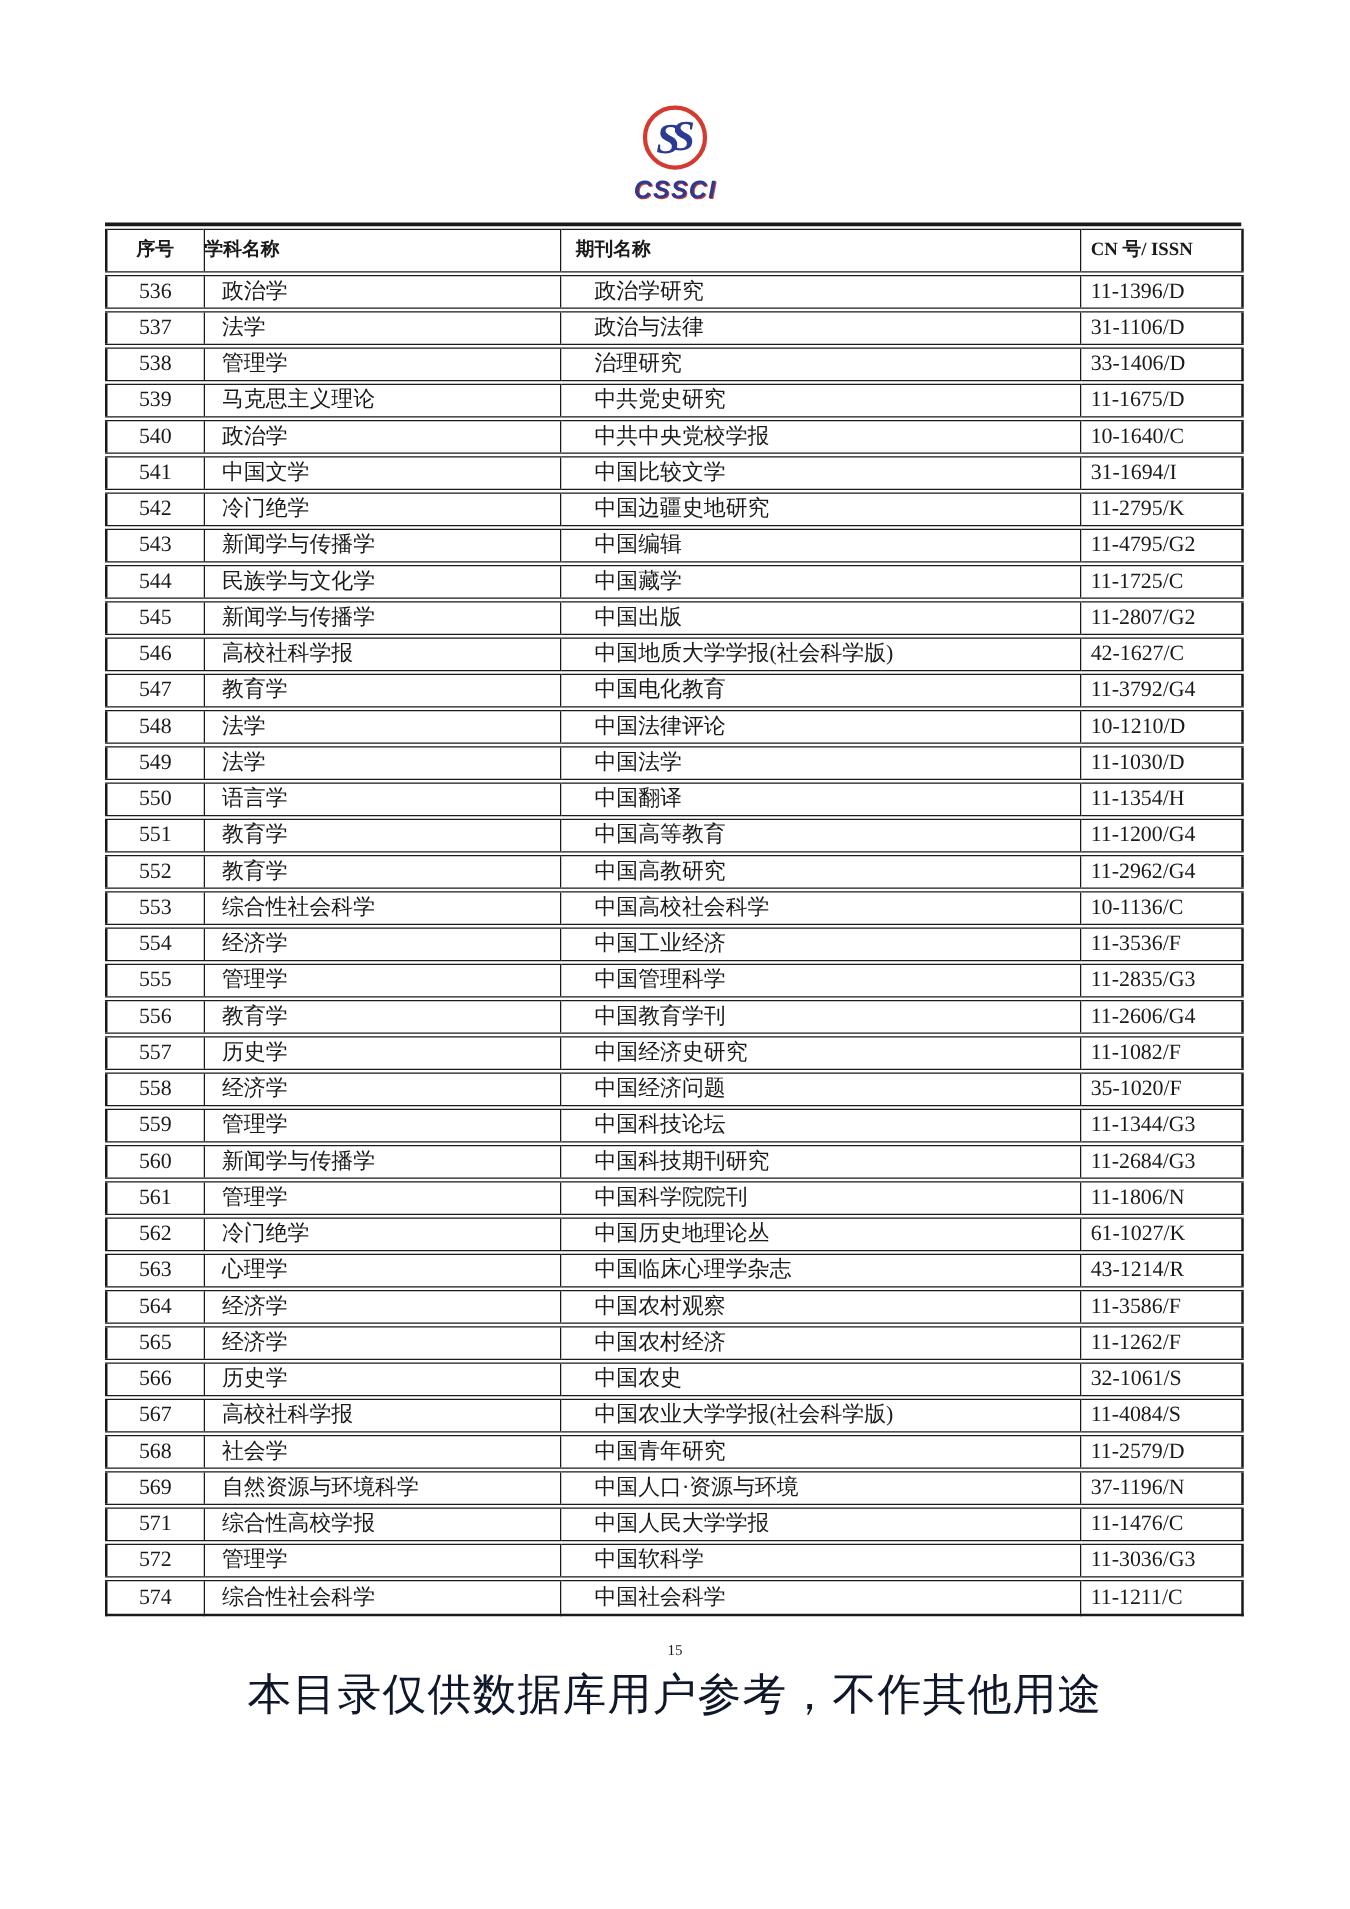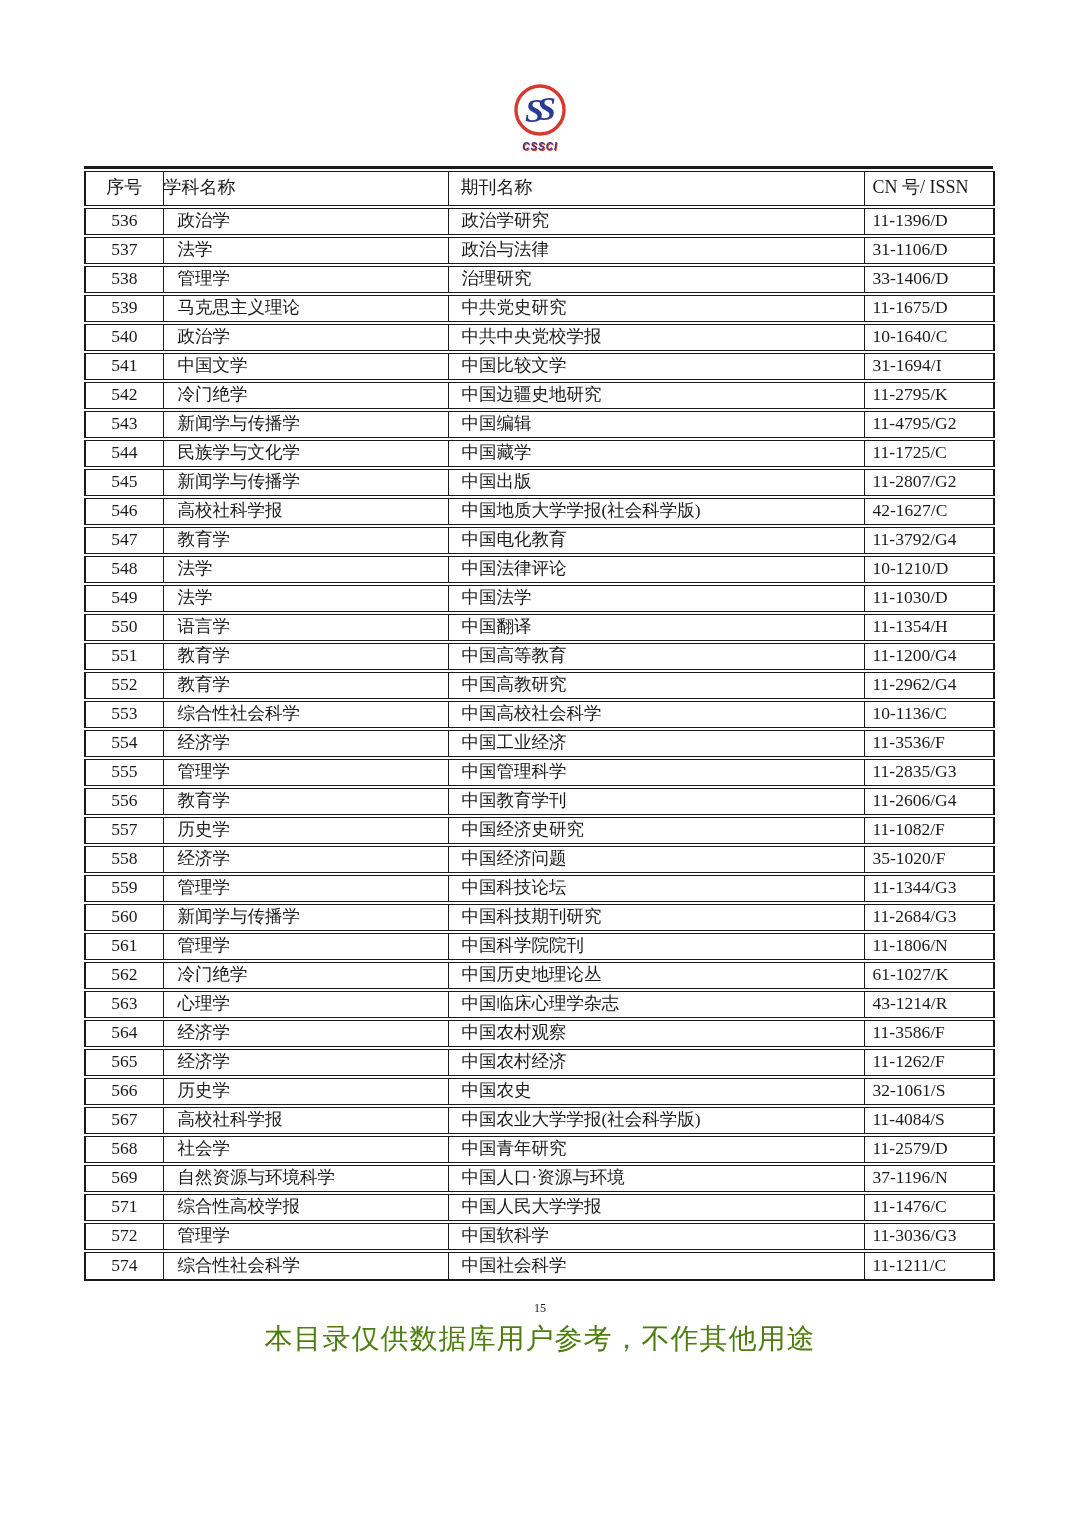--- a/index.html
+++ b/index.html
@@ -20,21 +20,21 @@
     display: flex;
     flex-direction: column;
     align-items: center;
   }
   .logo-mark { width: 62px; height: 58px; }
   .logo-text {
     margin-top: 1px;
     font-family: "Liberation Sans", "DejaVu Sans", sans-serif;
     font-weight: bold;
     font-style: italic;
-    font-size: 10px;
+    font-size: 20px;
     letter-spacing: 1px;
     color: #2b3a92;
     text-shadow: 0.8px 1px 0 #d43a2f;
   }
 
   
   .table-wrap { margin-top: 14px; }
   .table-topline {
     width: 909px;
     height: 3px;
@@ -67,47 +67,47 @@
     vertical-align: middle;
     white-space: nowrap;
     overflow: hidden;
   }
   table.journal-table th:first-child,
   table.journal-table td:first-child { border-left: none; }
   table.journal-table tbody tr:last-child td { border-bottom: none; }
 
   table.journal-table thead th {
     height: 35px;
-    font-weight: normal;
+    font-weight: bold;
     text-align: left;
-    font-size: 18px;
+    font-size: 15px;
   }
   table.journal-table thead th.c0 { text-align: center; }
   table.journal-table thead th.c1 { }
   table.journal-table thead th.c2 { padding-left: 12px; }
   table.journal-table thead th.c3 { padding-left: 8px; }
 
   table.journal-table tbody td { height: 29px; }
   table.journal-table tbody td.c0 { text-align: center; font-family: "Liberation Serif", "DejaVu Serif", serif; }
   table.journal-table tbody td.c1 { padding-left: 14px; }
-  table.journal-table tbody td.c2 { padding-left: 13px; }
+  table.journal-table tbody td.c2 { padding-left: 27px; }
   table.journal-table tbody td.c3 { padding-left: 8px; }
 
   
   .footer { margin-top: 20px; text-align: center; }
   .page-number {
     font-size: 12px;
     font-family: "Liberation Serif", "DejaVu Serif", serif;
     color: #1a1a1a;
   }
   .footer-notice {
     margin-top: 4px;
     font-family: "Liberation Sans", "DejaVu Sans", sans-serif;
-    font-size: 28px;
-    color: #4d7c0f;
+    font-size: 35px;
+    color: #0f172a;
     letter-spacing: 1px;
   }
 </style>
 </head>
 <body>
 
 <div class="page">
 
   <div class="logo-block">
     <svg class="logo-mark" viewBox="0 0 62 58" xmlns="http://www.w3.org/2000/svg">

